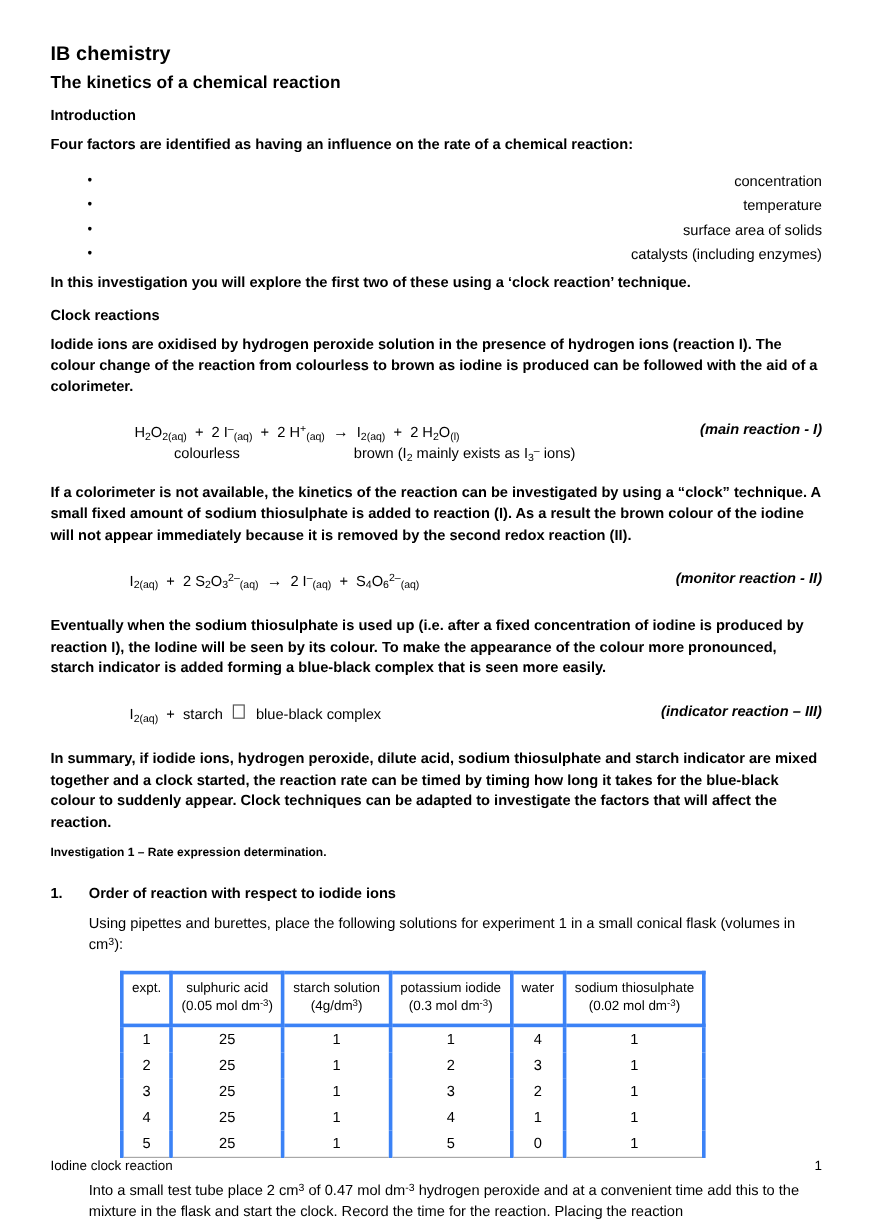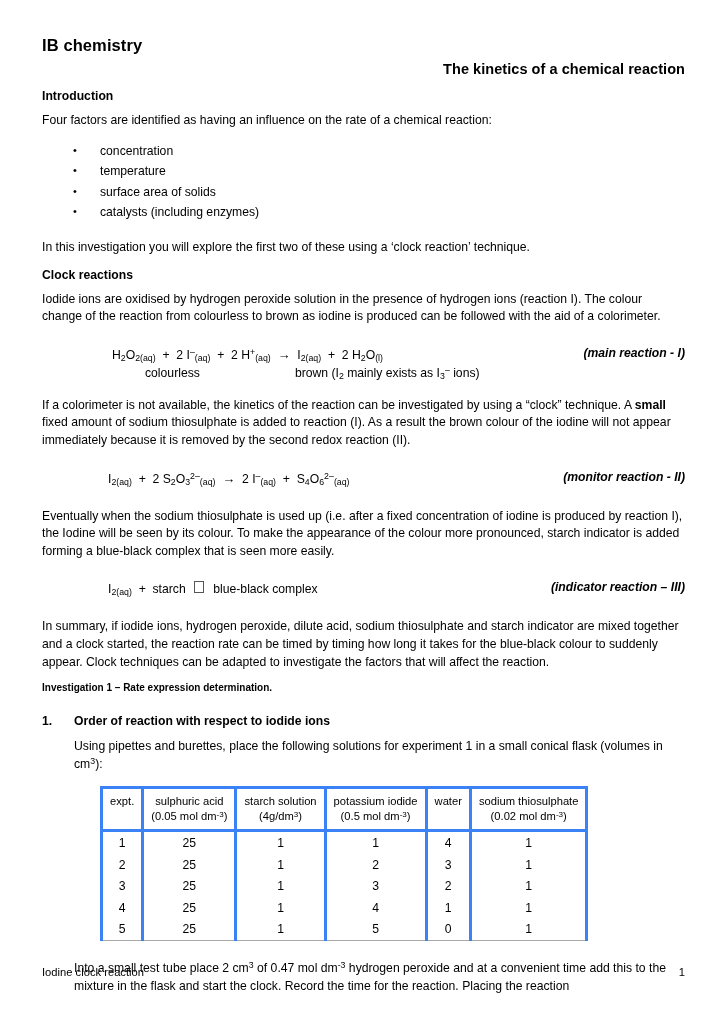--- a/index.html
+++ b/index.html
@@ -22,40 +22,42 @@
   }
   .doc-title {
     font-size: 16.5px;
     font-weight: bold;
     letter-spacing: 0.1px;
     margin: 0 0 6px 0;
   }
   .doc-subtitle {
     font-size: 14.5px;
     font-weight: bold;
-    text-align: right;
+    text-align: left;
     margin: 0 0 12px 0;
     letter-spacing: 0.05px;
   }
   h2.section {
     font-size: 12.2px;
     font-weight: bold;
     margin: 0 0 9px 0;
     letter-spacing: 0.02px;
   }
   p.body {
     font-size: 12.2px;
     line-height: 17.6px;
     margin: 0 0 11px 0;
     text-align: left;
+    font-weight: bold;
   }
   ul.factors {
-    margin: 2px 0 16px 0;
+    margin: 2px 0 4px 0;
     padding: 0 0 0 31px;
     list-style: none;
+    text-align: right;
   }
   ul.factors li {
     font-size: 12.2px;
     line-height: 20.6px;
     position: relative;
     padding-left: 27px;
   }
   ul.factors li::before {
     content: "\2022";
     position: absolute;
@@ -237,21 +239,21 @@
         <th>
           <span>sulphuric acid</span>
           <span class="th-line2"><span>(0.05 mol dm</span><sup>-3</sup><span>)</span></span>
         </th>
         <th>
           <span>starch solution</span>
           <span class="th-line2"><span>(4g/dm</span><sup>3</sup><span>)</span></span>
         </th>
         <th>
           <span>potassium iodide</span>
-          <span class="th-line2"><span>(0.5 mol dm</span><sup>-3</sup><span>)</span></span>
+          <span class="th-line2"><span>(0.3 mol dm</span><sup>-3</sup><span>)</span></span>
         </th>
         <th>
           <span>water</span>
         </th>
         <th>
           <span>sodium thiosulphate</span>
           <span class="th-line2"><span>(0.02 mol dm</span><sup>-3</sup><span>)</span></span>
         </th>
       </tr>
     </thead>

